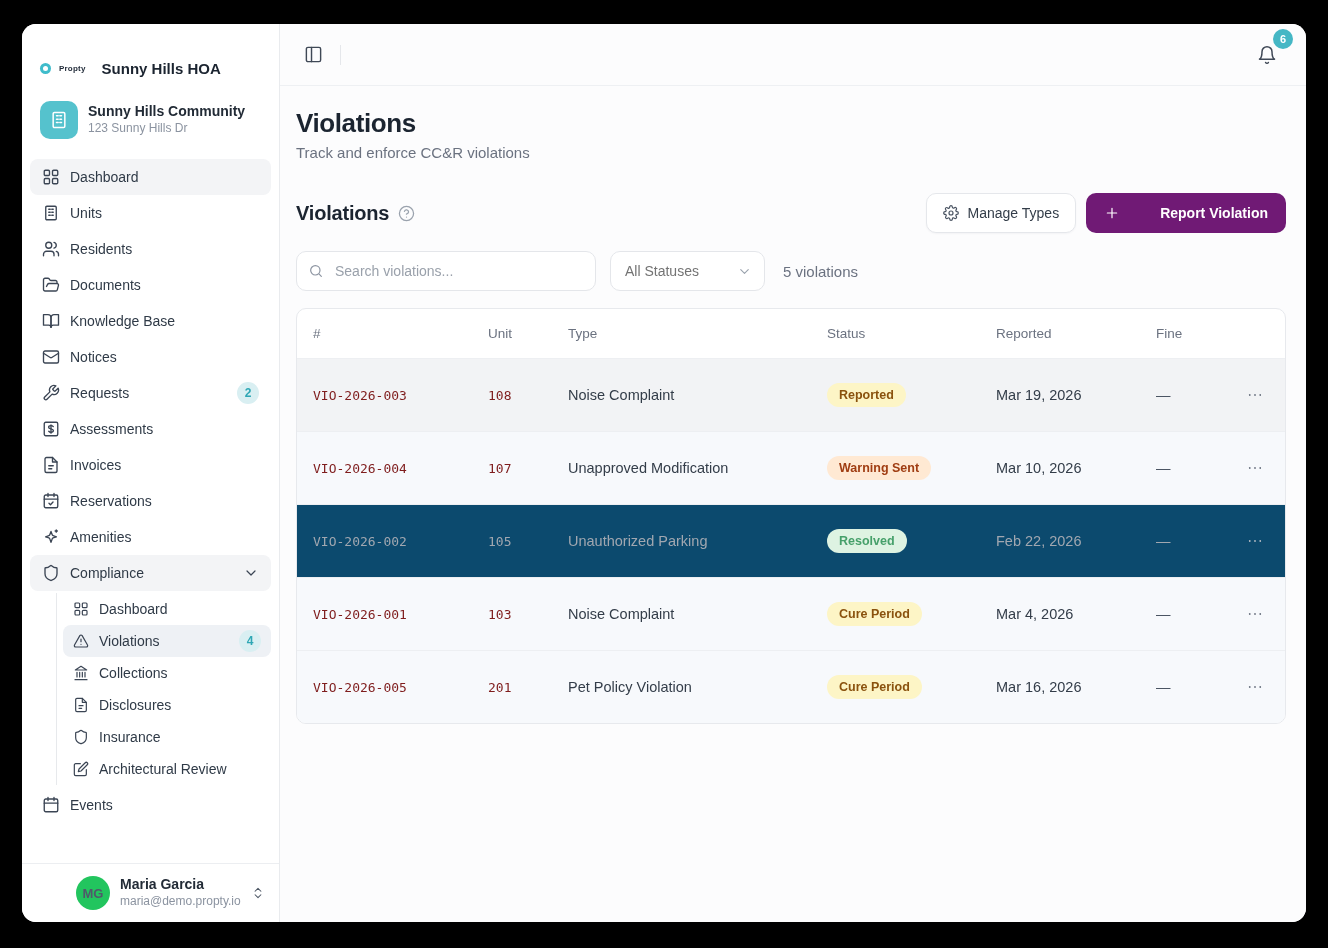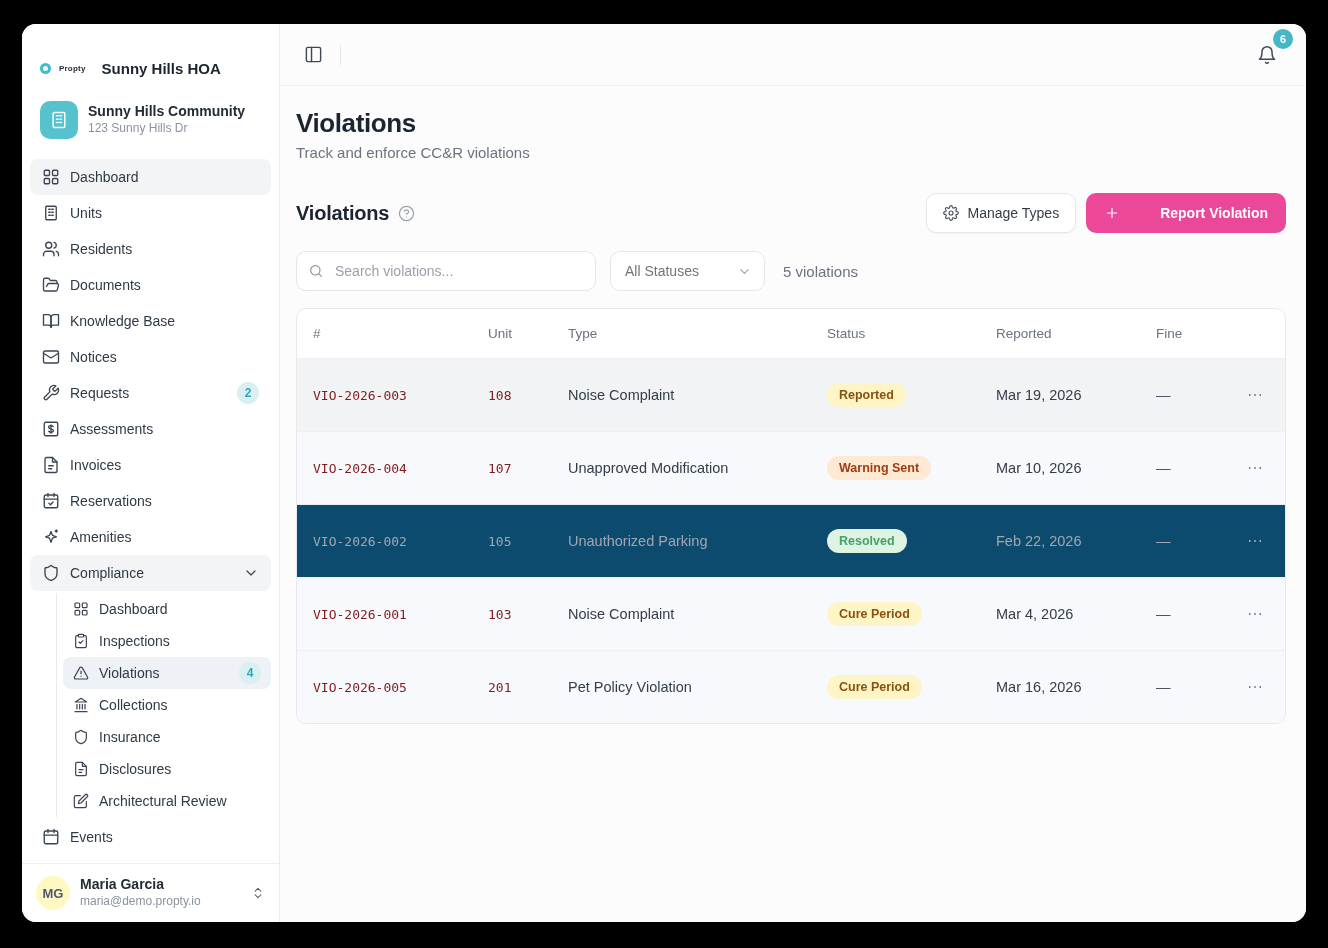--- a/index.html
+++ b/index.html
@@ -33,21 +33,21 @@
   .nav-item { display:flex; align-items:center; gap:10px; height:36px; padding:0 12px; border-radius:8px; color:#2f3a47; font-size:14px; cursor:pointer; }
   .nav-item .ic { color:#3b4554; flex:0 0 auto; }
   .nav-item.active-soft { background:#f3f4f6; }
   .nav-badge { margin-left:auto; min-width:22px; height:22px; padding:0 6px; border-radius:999px; background:#d9eff2; color:#2ea7b5; font-size:12px; font-weight:700; display:flex; align-items:center; justify-content:center; }
   .nav-chevron { margin-left:auto; color:#5a6472; }
   .subnav { margin:2px 0 2px 26px; border-left:1px solid #e7e9ec; padding-left:6px; }
   .subnav .nav-item { height:32px; font-size:14px; padding:0 10px; }
   .subnav .nav-item .ic { width:16px; height:16px; }
   .subnav .nav-item.selected { background:#eef1f5; }
   .user-row { margin-top:auto; border-top:1px solid #eceef1; padding:12px 14px; display:flex; align-items:center; gap:10px; cursor:pointer; }
-  .user-avatar { width:34px; height:34px; border-radius:50%; background:#fef9c3; color:#50596a; font-size:13px; font-weight:600; display:flex; align-items:center; justify-content:center; flex:0 0 34px; }
+  .user-avatar { width:34px; height:34px; border-radius:50%; background:#22c55e; color:#50596a; font-size:13px; font-weight:600; display:flex; align-items:center; justify-content:center; flex:0 0 34px;margin-left:40px; }
   .user-name { font-size:14px; font-weight:700; color:#222b36; line-height:1.25; }
   .user-email { font-size:12px; color:#8b93a0; line-height:1.3; }
   .user-caret { margin-left:auto; color:#4b5563; }
 
   
   .main { flex:1; display:flex; flex-direction:column; background:#fcfcfd; min-width:0; }
   .topbar { height:62px; flex:0 0 62px; display:flex; align-items:center; padding:0 22px 0 16px; border-bottom:1px solid #eef0f3; }
   .icon-btn { width:34px; height:34px; border:none; background:transparent; border-radius:8px; display:flex; align-items:center; justify-content:center; color:#3f4856; cursor:pointer; }
   .topbar-divider { width:1px; height:20px; background:#e5e7eb; margin-left:10px; }
   .bell-wrap { margin-left:auto; position:relative; }
@@ -55,21 +55,21 @@
   .content { flex:1; padding:22px 20px 0 16px; overflow:hidden; }
   .page-title { font-size:26px; font-weight:700; color:#1b2430; letter-spacing:-.4px; }
   .page-subtitle { font-size:15px; color:#6b7280; margin-top:5px; }
   .section-row { display:flex; align-items:center; margin-top:32px; }
   .section-title { font-size:20px; font-weight:700; color:#1b2430; letter-spacing:-.2px; }
   .help-icon { color:#9aa2ad; margin-left:9px; display:flex; }
   .section-actions { margin-left:auto; display:flex; gap:10px; }
   .btn { display:flex; align-items:center; gap:9px; height:40px; border-radius:10px; font-size:14px; cursor:pointer; font-family:inherit; }
   .btn-secondary { background:#fff; border:1px solid #e5e7eb; color:#333d49; padding:0 16px; font-weight:500; box-shadow:0 1px 2px rgba(16,24,40,.04); }
   .btn-secondary .ic { color:#4b5563; }
-  .btn-primary { background:#ec4899; border:none; color:#fff; padding:4px 18px; font-weight:700;gap:40px; }
+  .btn-primary { background:#701a75; border:none; color:#fff; padding:4px 18px; font-weight:700;gap:40px; }
   .filters-row { display:flex; align-items:center; gap:14px; margin-top:18px; }
   .search-box { position:relative; width:300px; }
   .search-box .ic { position:absolute; left:12px; top:12px; color:#8c94a1; }
   .search-input { width:100%; height:40px; border:1px solid #e4e6ea; border-radius:10px; background:#fff; padding:0 12px 0 38px; font-size:14px; font-family:inherit; color:#1f2937; outline:none; }
   .search-input::placeholder { color:#9aa1ab; }
   .select { display:flex; align-items:center; justify-content:space-between; height:40px; border:1px solid #e4e6ea; border-radius:10px; background:#fff; padding:0 12px 0 14px; font-size:14px; color:#737373; cursor:pointer; }
   .select .ic { color:#9aa2ad; }
   .select-status { width:155px; }
   .select-type { width:160px; }
   .count-text { font-size:15px; color:#6b7280; margin-left:4px; }
@@ -317,50 +317,44 @@
           </svg>
       </div>
 
       <div class="subnav">
         <div class="nav-item">
           <svg class="ic" width="16" height="16">
               <use href="#i-grid"></use>
             </svg>
           <span>Dashboard</span>
         </div>
-        <div class="nav-item">
-          <svg class="ic" width="16" height="16">
-              <use href="#i-clipcheck"></use>
-            </svg>
-          <span>Inspections</span>
-        </div>
         <div class="nav-item selected">
           <svg class="ic" width="16" height="16">
               <use href="#i-alert"></use>
             </svg>
           <span>Violations</span>
           <span class="nav-badge">4</span>
         </div>
         <div class="nav-item">
           <svg class="ic" width="16" height="16">
               <use href="#i-landmark"></use>
             </svg>
           <span>Collections</span>
         </div>
         <div class="nav-item">
           <svg class="ic" width="16" height="16">
+              <use href="#i-file"></use>
+            </svg>
+          <span>Disclosures</span>
+        </div>
+        <div class="nav-item">
+          <svg class="ic" width="16" height="16">
               <use href="#i-shield"></use>
             </svg>
           <span>Insurance</span>
-        </div>
-        <div class="nav-item">
-          <svg class="ic" width="16" height="16">
-              <use href="#i-file"></use>
-            </svg>
-          <span>Disclosures</span>
         </div>
         <div class="nav-item">
           <svg class="ic" width="16" height="16">
               <use href="#i-edit"></use>
             </svg>
           <span>Architectural Review</span>
         </div>
       </div>
 
       <div class="nav-item">

